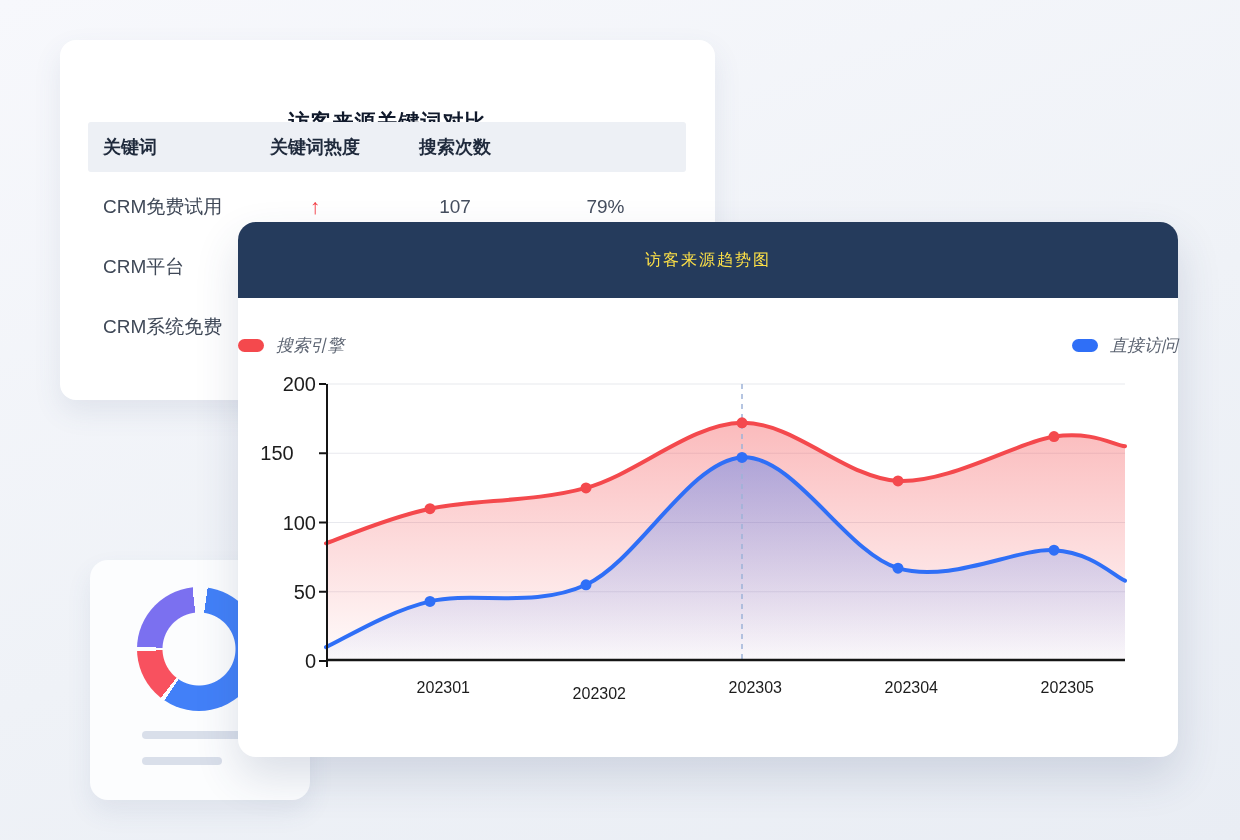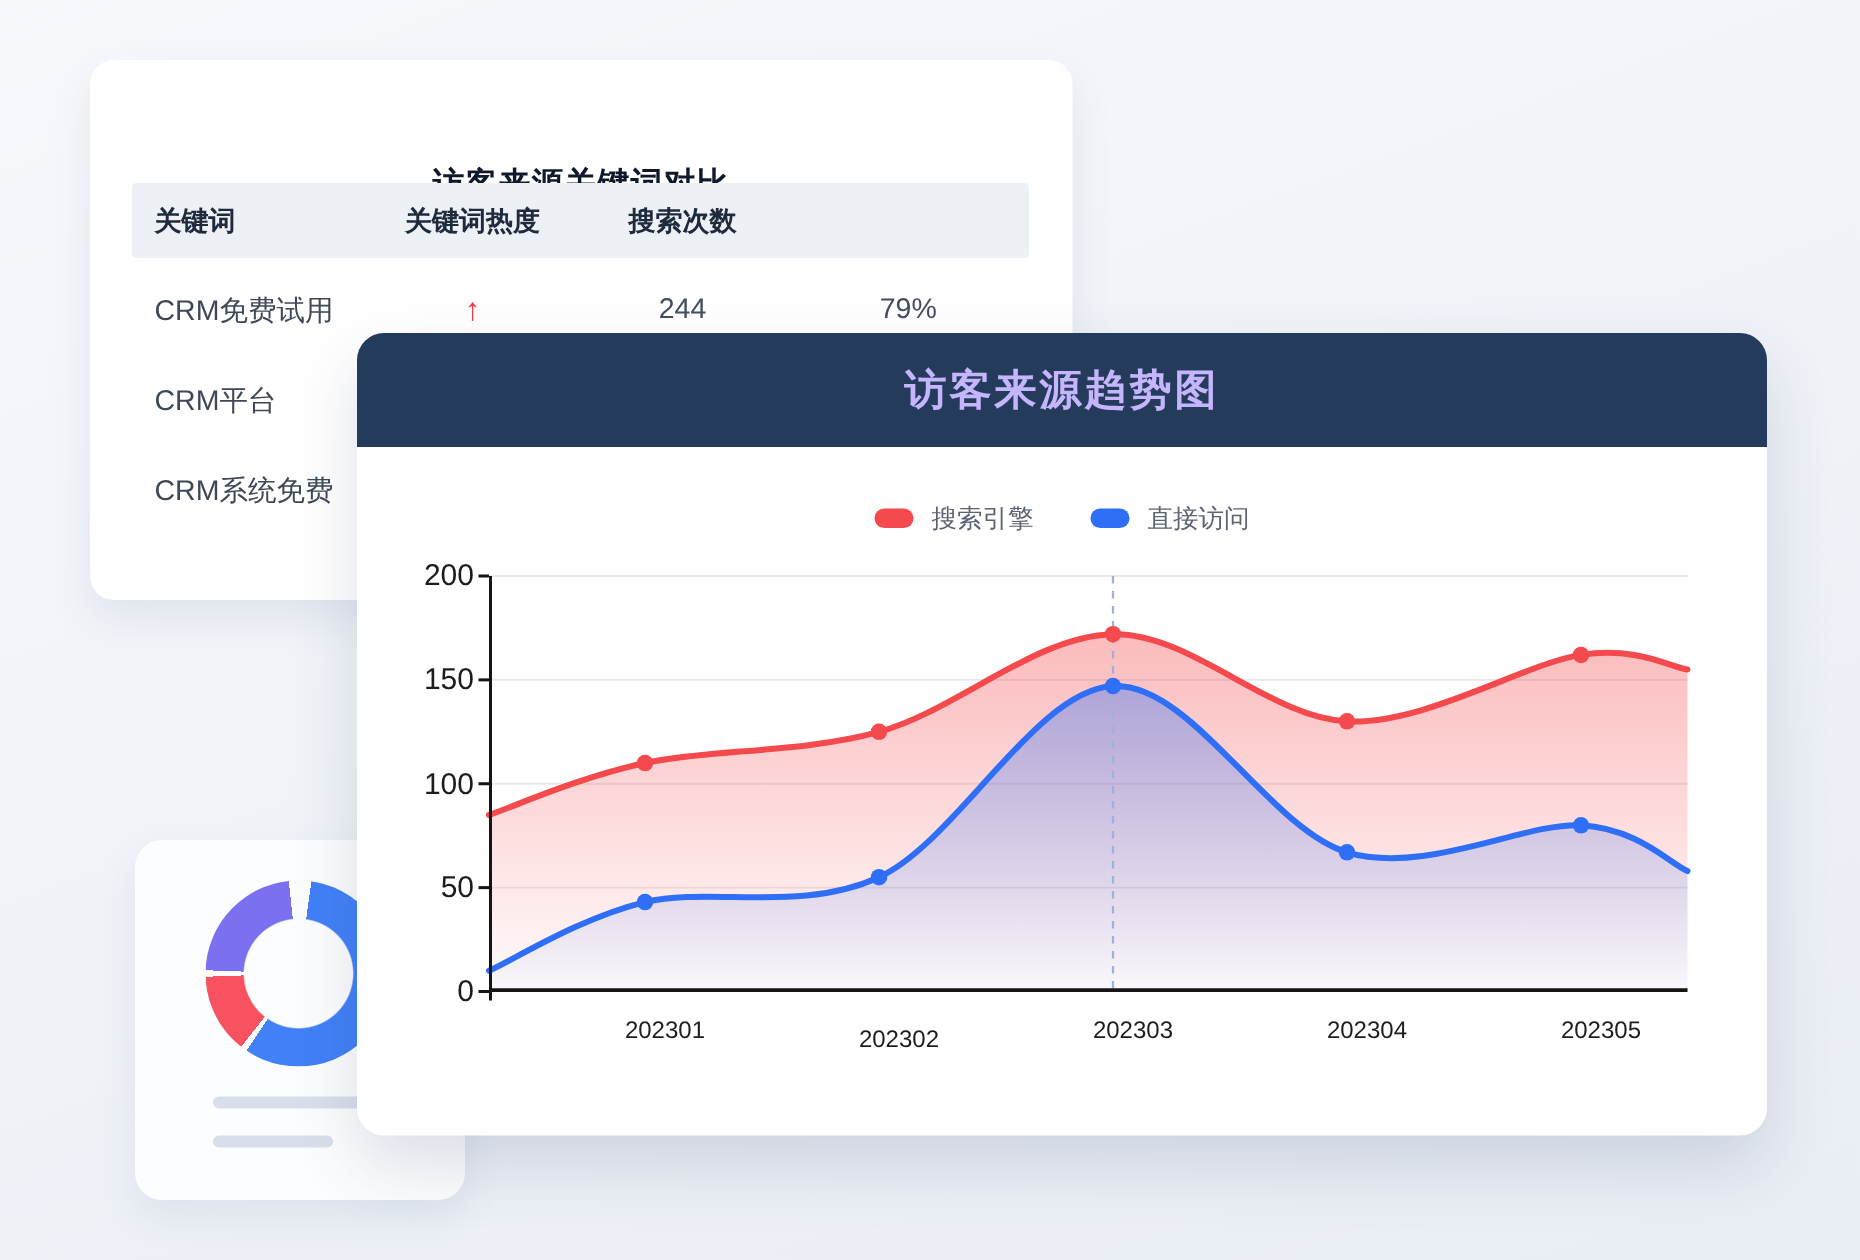--- a/index.html
+++ b/index.html
@@ -32,23 +32,23 @@
   .donut{position:absolute;left:47px;top:27px;width:124px;height:124px;border-radius:50%;}
   .skel{position:absolute;height:8px;border-radius:4px;background:#d9dfea;}
   .skel1{left:52px;top:171px;width:150px;}
   .skel2{left:52px;top:197px;width:80px;}
 
   
   .trend-card{left:238px;top:222px;width:940px;height:535px;border-radius:18px;
               box-shadow:0 20px 44px rgba(50,70,110,.16);}
   .trend-head{position:absolute;left:0;top:0;width:100%;height:76px;border-radius:18px 18px 0 0;
               display:flex;align-items:center;justify-content:center;}
-  .trend-head h1{margin:0;font-size:28px;font-weight:700;color:#c4b5fd;letter-spacing:2px;}
-  .legend{position:absolute;left:0;top:112px;width:100%;display:flex;justify-content:center;
-          gap:38px;}
+  .trend-head h1{margin:0;font-size:16px;font-weight:400;color:#fde047;letter-spacing:2px;}
+  .legend{position:absolute;left:0;top:112px;width:100%;display:flex;justify-content:space-between;
+          gap:38px;font-style:italic;}
   .legend-item{display:flex;align-items:center;gap:12px;cursor:pointer;}
   .legend-pill{width:26px;height:13px;border-radius:7px;}
   .legend-label{font-size:17px;color:#5c6472;}
   .ylabel{position:absolute;left:0;width:78px;text-align:right;font-size:20px;color:#1c1c1c;
           line-height:22px;}
   .xlabel{position:absolute;width:80px;text-align:right;font-size:16px;color:#1c1c1c;
           line-height:22px;}
   #plot{position:absolute;left:88px;top:162px;overflow:visible;}
 </style>
 </head>
@@ -60,21 +60,21 @@
     <h2 class="kw-title">访客来源关键词对比</h2>
     <div class="kw-head" id="kwHead">
         <div class="c0">关键词</div>
         <div class="c1">关键词热度</div>
         <div class="c2">搜索次数</div>
       </div>
     <div class="kw-rows" id="kwRows">
         <div class="kw-row">
           <div class="c0">CRM免费试用</div>
           <div><span class="arrow-up" style="color: rgb(244, 59, 66);">↑</span></div>
-          <div class="val">244</div>
+          <div class="val">107</div>
           <div class="val">79%</div>
         </div>
         <div class="kw-row">
           <div class="c0">CRM平台</div>
           <div></div>
           <div class="val"></div>
           <div class="val"></div>
         </div>
         <div class="kw-row">
           <div class="c0">CRM系统免费</div>
@@ -102,21 +102,21 @@
         </div>
         <div class="legend-item">
           <span class="legend-pill" style="background: rgb(47, 111, 247);"></span>
           <span class="legend-label">直接访问</span>
         </div>
       </div>
     <div id="ylabels">
         <div class="ylabel" style="top: 428px;">0</div>
         <div class="ylabel" style="top: 358.75px;">50</div>
         <div class="ylabel" style="top: 289.5px;">100</div>
-        <div class="ylabel" style="top: 220.25px;">150</div>
+        <div class="ylabel" style="top: 220.25px; text-align: center;">150</div>
         <div class="ylabel" style="top: 151px;">200</div>
       </div>
     <svg id="plot" width="799" height="284" viewBox="0 0 799 284">
         <defs>
           <linearGradient id="g0" gradientUnits="userSpaceOnUse" x1="0" y1="35" x2="0" y2="277">
             <stop offset="0" stop-color="#f4494d" stop-opacity="0.38"></stop>
             <stop offset="1" stop-color="#f4494d" stop-opacity="0.02"></stop>
           </linearGradient>
           <linearGradient id="g1" gradientUnits="userSpaceOnUse" x1="0" y1="70" x2="0" y2="277">
             <stop offset="0" stop-color="#2f6ff7" stop-opacity="0.38"></stop>

